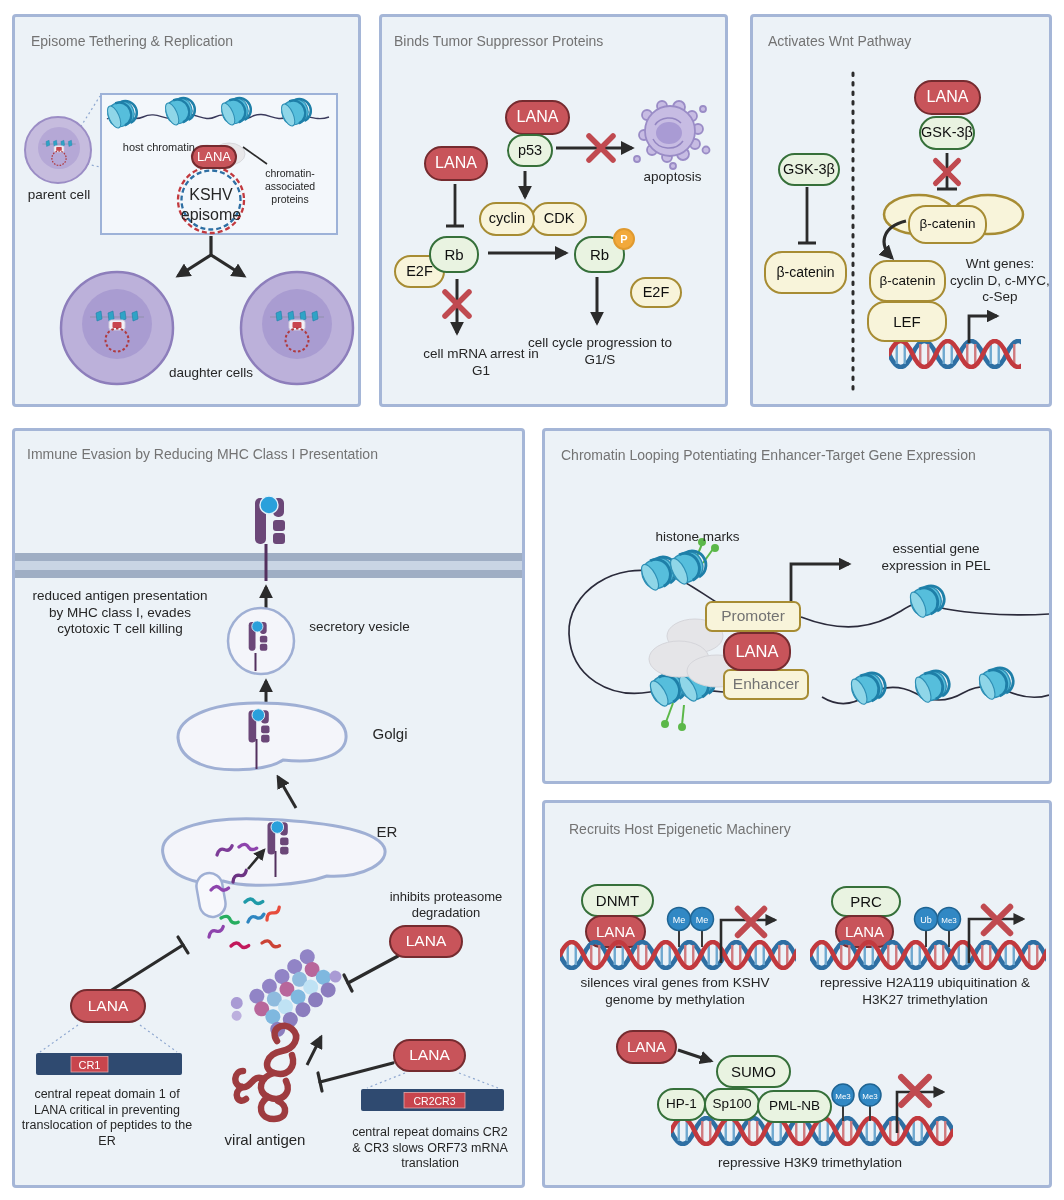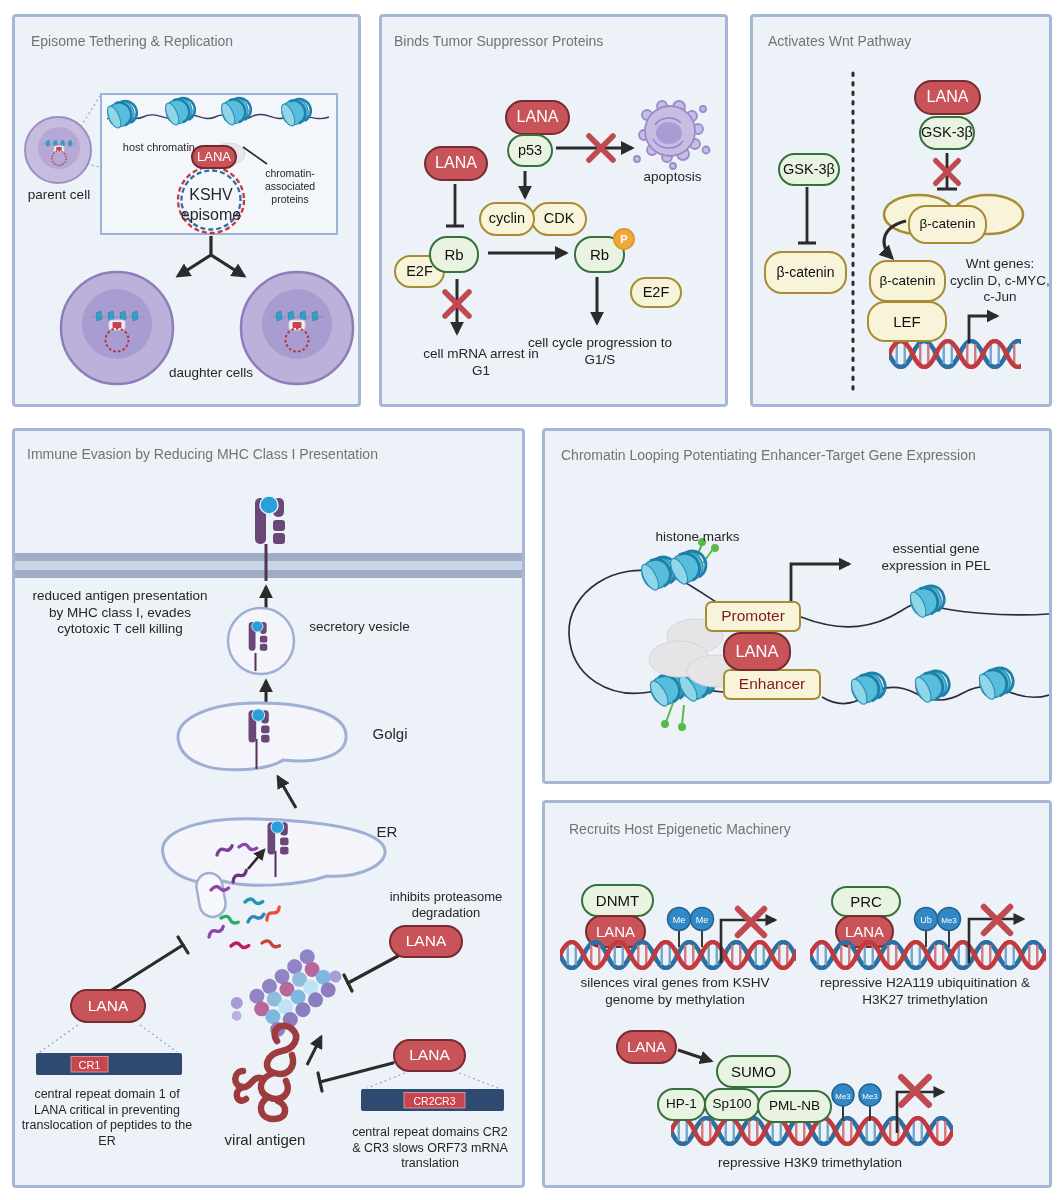--- a/index.html
+++ b/index.html
@@ -5,21 +5,21 @@
 *{margin:0;padding:0;box-sizing:border-box}
 html,body{width:1064px;height:1200px;background:#fff;font-family:"Liberation Sans",sans-serif}
 body{position:relative}
 .panel{position:absolute;background:#ECF2F7;border:3px solid #A5B6D7;border-radius:4px;overflow:hidden}
 .p-title{position:absolute;font-weight:normal;font-size:14px;color:#737373;line-height:1.22;z-index:3}
 .lbl{position:absolute;font-size:13.5px;color:#262626;text-align:center;line-height:1.24;z-index:3}
 .pill,.og,.oy,.boxy{position:absolute;display:flex;align-items:center;justify-content:center;text-align:right;z-index:2;line-height:1.05}
 .pill{background:#C8545A;border:2.5px solid #752B2F;border-radius:18px;color:#fff;font-size:15px}
 .og{background:#E9F3E1;border:2.5px solid #36703A;border-radius:18px;color:#101010;font-size:14.5px}
 .oy{background:#F8F4DA;border:2.5px solid #A78C33;border-radius:18px;color:#101010;font-size:14.5px}
-.boxy{background:#F8F4DA;border:2.5px solid #A78C33;border-radius:7px;color:#7f1d1d;font-size:15.5px}
+.boxy{background:#F8F4DA;border:2.5px solid #A78C33;border-radius:7px;color:#737373;font-size:15.5px}
 .badge{position:absolute;background:#F2A93B;border:2px solid #E09A2F;border-radius:50%;color:#fff;font-weight:bold;font-size:11px;display:flex;align-items:center;justify-content:center;z-index:4}
 svg.lay{position:absolute;left:0;top:0;z-index:1}
 svg.front{position:absolute;left:0;top:0;z-index:4}
 .inset{position:absolute;background:#F3F7FB;border:2px solid #9DB2D8;z-index:0}
 svg text{font-family:"Liberation Sans",sans-serif}
 </style>
 </head>
 <body>
 
 <svg style="position:absolute;width:0;height:0" aria-hidden="true">
@@ -221,21 +221,21 @@
       </svg>
     <path d="M216,326 V299 H244" fill="none" stroke="#2B2B2B" stroke-width="2.8" marker-end="url(#ah)"></path>
   </svg>
   <div class="og" style="left:25px;top:136px;width:62px;height:33px">GSK-3β</div>
   <div class="oy" style="left:11px;top:234px;width:83px;height:43px;font-size:14px">β-catenin</div>
   <div class="pill" style="left:161px;top:63px;width:67px;height:35px;font-size:16px">LANA</div>
   <div class="og" style="left:166px;top:99px;width:56px;height:34px">GSK-3β</div>
   <div class="oy" style="left:155px;top:188px;width:79px;height:39px;font-size:13.5px">β-catenin</div>
   <div class="oy" style="left:116px;top:243px;width:77px;height:42px;font-size:13.5px">β-catenin</div>
   <div class="oy" style="left:114px;top:284px;width:80px;height:41px;font-size:15px">LEF</div>
-  <div class="lbl" style="left:197px;top:239px;width:100px">Wnt genes: cyclin D, c-MYC, c-Jun</div>
+  <div class="lbl" style="left:197px;top:239px;width:100px">Wnt genes: cyclin D, c-MYC, c-Sep</div>
   <svg class="front" width="296" height="387">
     <path d="M153,204 C128,210 126,228 139,241" fill="none" stroke="#2B2B2B" stroke-width="3.2" marker-end="url(#ah)"></path>
   </svg>
 </div>
 
 <div class="panel" style="left:12px;top:428px;width:513px;height:760px">
   <div class="p-title" style="left:12px;top:15px;width:490px">Immune Evasion by Reducing MHC Class I Presentation</div>
   <svg class="lay" width="507px" height="754">
     <g>
       <rect x="0" y="122" width="507" height="8" fill="#9FAEC4"></rect>
@@ -392,21 +392,21 @@
       <ellipse cx="150" cy="205" rx="28" ry="17"></ellipse>
         <ellipse cx="134" cy="228" rx="30" ry="18"></ellipse>
         <ellipse cx="172" cy="240" rx="30" ry="16"></ellipse>
     </g>
     <path d="M246,172 V133 H304" fill="none" stroke="#2B2B2B" stroke-width="2.8" marker-end="url(#ah)"></path>
   </svg>
   <div class="lbl" style="left:95px;top:98px;width:115px">histone marks</div>
   <div class="lbl" style="left:316px;top:110px;width:150px">essential gene expression in PEL</div>
   <div class="boxy" style="left:160px;top:170px;width:96px;height:31px">Promoter</div>
   <div class="pill" style="left:178px;top:201px;width:68px;height:39px;font-size:16.5px;z-index:3">LANA</div>
-  <div class="boxy" style="left:178px;top:238px;width:98px;height:31px">Enhancer</div>
+  <div class="boxy" style="left:178px;top:238px;width:86px;height:31px">Enhancer</div>
 </div>
 
 <div class="panel" style="left:542px;top:800px;width:510px;height:388px">
   <div class="p-title" style="left:24px;top:18px;width:420px">Recruits Host Epigenetic Machinery</div>
   <svg class="lay" width="504" height="382">
     <svg x="126" y="313" width="282" height="30" overflow="hidden">
         <use href="#dna"></use>
       </svg>
   </svg>
   <div class="og" style="left:36px;top:81px;width:73px;height:33px;font-size:15px">DNMT</div>

